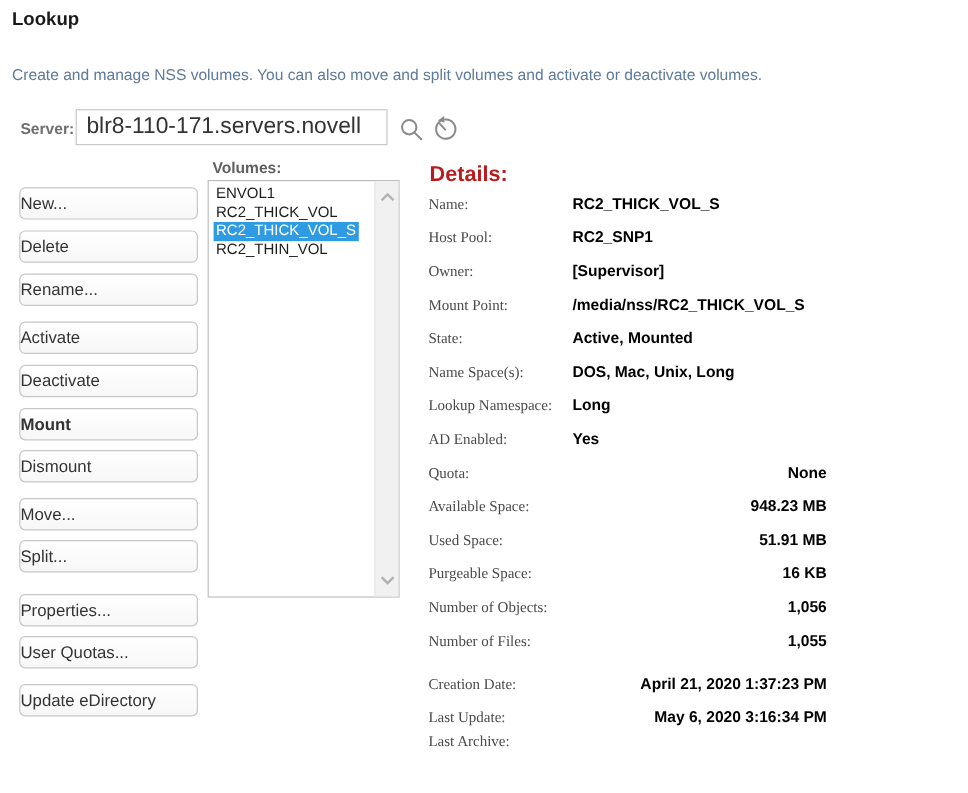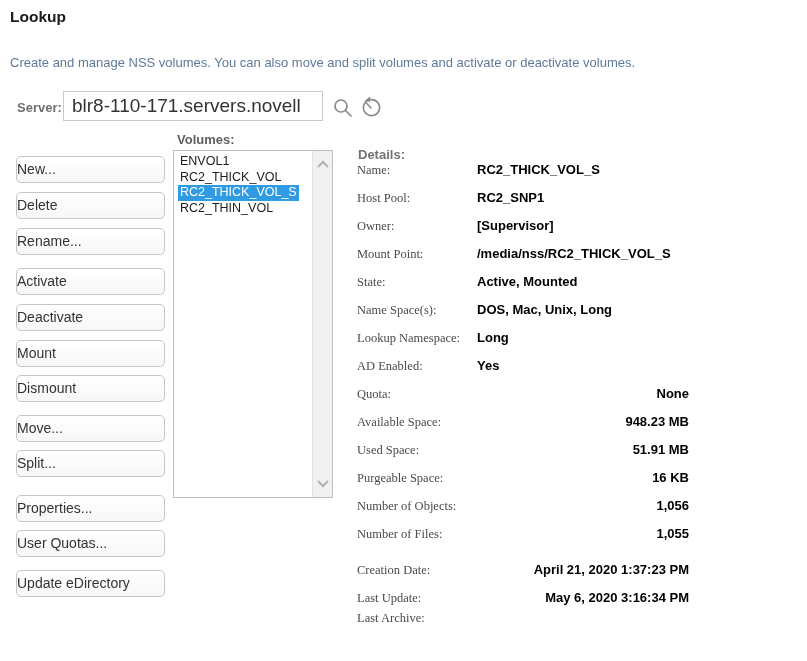--- a/index.html
+++ b/index.html
@@ -20,41 +20,41 @@
   .icon-history { left:359px; }
 
   
   .btn { position:absolute; left:16px; width:149px; height:27px;
          border:1px solid #c6c6c6; border-radius:5px;
          background:linear-gradient(#ffffff,#f7f7f7);
          font-size:14px; color:#333; font-family:"Liberation Sans", sans-serif;
          text-align:left; line-height:25px; cursor:pointer; }
   .btn:nth-of-type(1){ top:156px; } .btn:nth-of-type(2){ top:192px; }
   .btn:nth-of-type(3){ top:228px; } .btn:nth-of-type(4){ top:268px; }
-  .btn:nth-of-type(5){ top:304px; } .btn:nth-of-type(6){ top:340px; }
+  .btn:nth-of-type(5){ top:304px; } .btn:nth-of-type(6){ top:340px;font-weight:bold; }
   .btn:nth-of-type(7){ top:375px; } .btn:nth-of-type(8){ top:415px; }
   .btn:nth-of-type(9){ top:450px; } .btn:nth-of-type(10){ top:495px; }
   .btn:nth-of-type(11){ top:530px; } .btn:nth-of-type(12){ top:570px; }
 
   
   .volumes-label { position:absolute; left:177px; top:132px; font-size:13px; font-weight:bold; color:#5f5f5f; }
   .listbox { position:absolute; left:173px; top:150px; width:160px; height:348px;
              border:1px solid #bfbfbf; background:#fff; }
   .list-items { position:absolute; left:4px; top:3px; right:21px; }
   .list-item  { font-size:12.5px; line-height:15.5px; color:#1c1c1c; white-space:nowrap;
                 width:fit-content; padding:0 2px; cursor:default; }
   .list-item.selected { background:#2e9be2; color:#ffffff; }
   .vscrollbar { position:absolute; top:0; right:0; width:20px; height:100%;
                 background:#f1f1f1; border-left:1px solid #e4e4e4; }
   .scroll-arrow { position:absolute; left:4px; width:12px; height:8px; cursor:pointer; }
   .scroll-arrow.up   { top:9px; }
   .scroll-arrow.down { bottom:9px; }
 
   
-  .details-label { position:absolute; left:358px; top:135px; font-size:13px; font-weight:bold; color:#737373;margin-top:12px; }
+  .details-label { position:absolute; left:358px; top:135px; font-size:18px; font-weight:bold; color:#b91c1c; }
   .details { position:absolute; left:357px; top:162px; width:332px; }
   .drow { display:flex; height:28px; align-items:flex-start; }
   .drow.gap-before   { margin-top:8px; }
   .drow.tight-before { margin-top:-8px;flex-direction:column; }
   .dlabel { width:120px; flex:0 0 120px; font-size:12.5px; color:#4a4a4a; line-height:16px;font-family:Liberation Serif, serif; }
   .dvalue { width:212px; flex:0 0 212px; font-size:13px; font-weight:bold; color:#000; line-height:16px; white-space:nowrap; }
   .drow.right .dvalue { text-align:right; }
   svg { display:block; }
 </style>
 </head>

